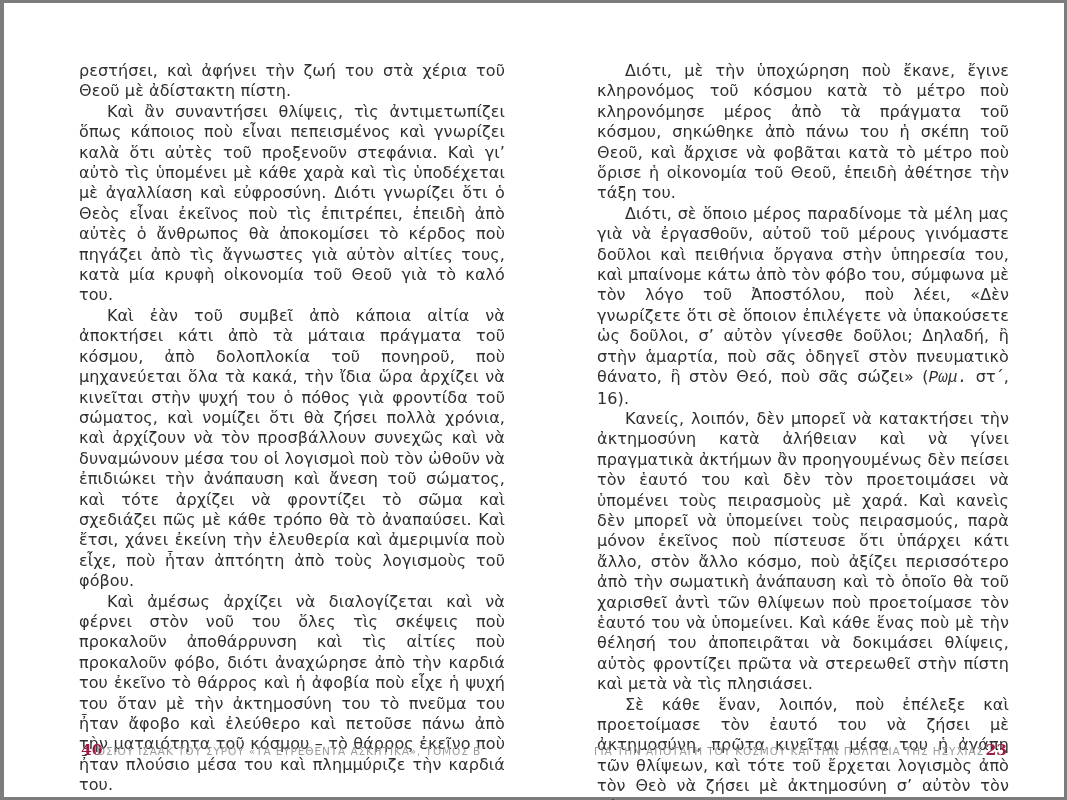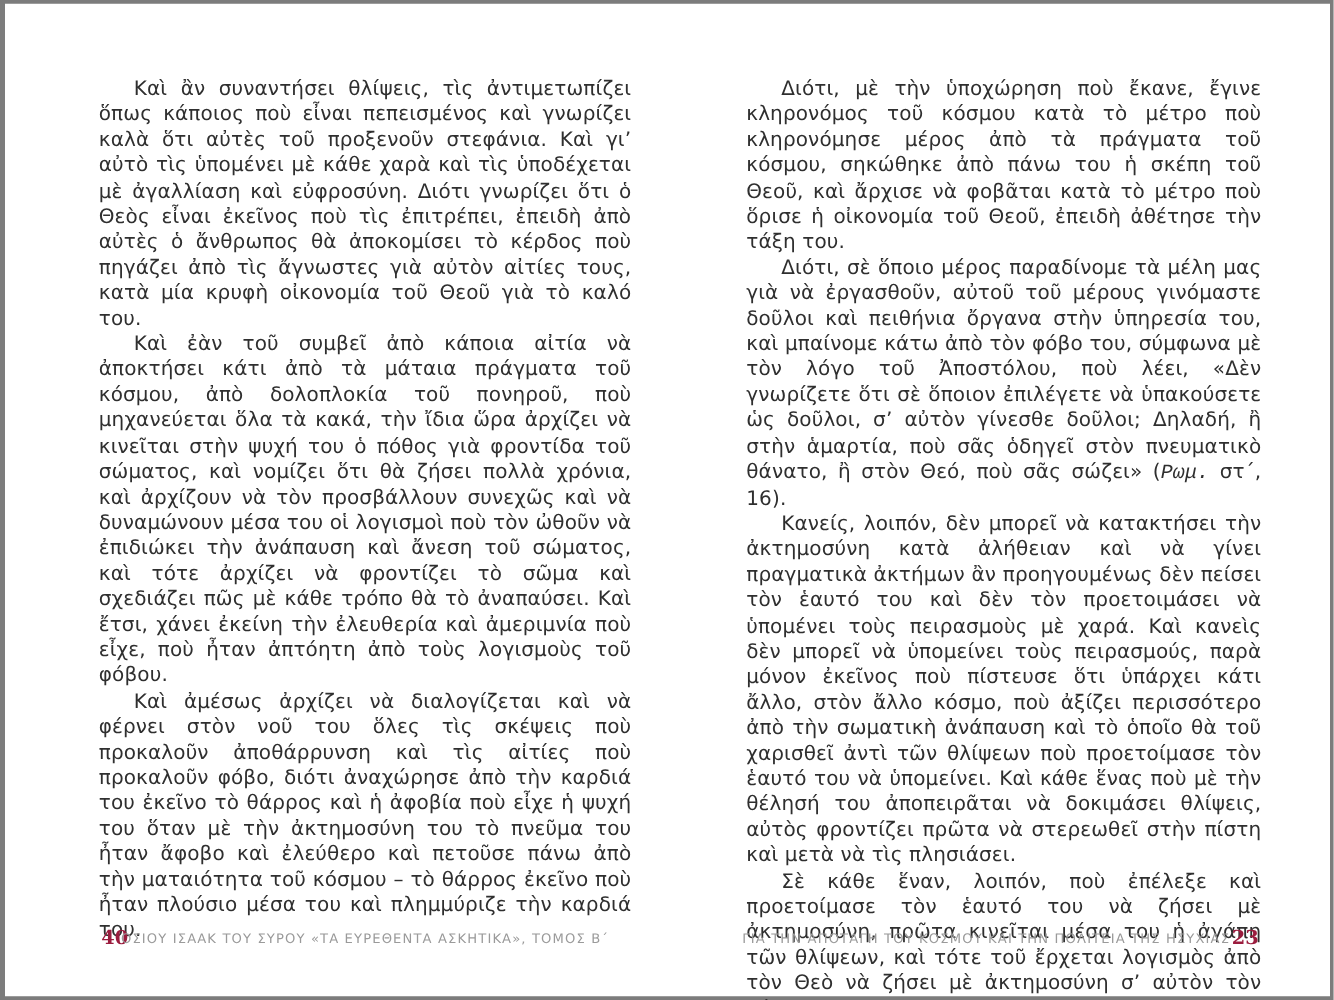--- a/index.html
+++ b/index.html
@@ -69,20 +69,21 @@
     white-space: nowrap;
   }
   .footer-right .running-title { left: -14px; }
 </style>
 </head>
 <body>
 
 <div class="spread">
 
   <div class="text-col col-left">
+      <p class="no-indent"><span>ρεστήσει, καὶ ἀφήνει τὴν ζωή του στὰ χέρια τοῦ Θεοῦ μὲ ἀδίστακτη πίστη.</span></p>
       <p><span>Καὶ ἂν συναντήσει θλίψεις, τὶς ἀντιμετωπίζει ὅπως κάποιος ποὺ εἶναι πεπεισμένος καὶ γνωρίζει καλὰ ὅτι αὐτὲς τοῦ προξενοῦν στεφάνια. Καὶ γι’ αὐτὸ τὶς ὑπομένει μὲ κάθε χαρὰ καὶ τὶς ὑποδέχεται μὲ ἀγαλλίαση καὶ εὐφροσύνη. Διότι γνωρίζει ὅτι ὁ Θεὸς εἶναι ἐκεῖνος ποὺ τὶς ἐπιτρέπει, ἐπειδὴ ἀπὸ αὐτὲς ὁ ἄνθρωπος θὰ ἀποκομίσει τὸ κέρδος ποὺ πηγάζει ἀπὸ τὶς ἄγνωστες γιὰ αὐτὸν αἰτίες τους, κατὰ μία κρυφὴ οἰκονομία τοῦ Θεοῦ γιὰ τὸ καλό του.</span></p>
       <p><span>Καὶ ἐὰν τοῦ συμβεῖ ἀπὸ κάποια αἰτία νὰ ἀποκτήσει κάτι ἀπὸ τὰ μάταια πράγματα τοῦ κόσμου, ἀπὸ δολοπλοκία τοῦ πονηροῦ, ποὺ μηχανεύεται ὅλα τὰ κακά, τὴν ἴδια ὥρα ἀρχίζει νὰ κινεῖται στὴν ψυχή του ὁ πόθος γιὰ φροντίδα τοῦ σώματος, καὶ νομίζει ὅτι θὰ ζήσει πολλὰ χρόνια, καὶ ἀρχίζουν νὰ τὸν προσβάλλουν συνεχῶς καὶ νὰ δυναμώνουν μέσα του οἱ λογισμοὶ ποὺ τὸν ὠθοῦν νὰ ἐπιδιώκει τὴν ἀνάπαυση καὶ ἄνεση τοῦ σώματος, καὶ τότε ἀρχίζει νὰ φροντίζει τὸ σῶμα καὶ σχεδιάζει πῶς μὲ κάθε τρόπο θὰ τὸ ἀναπαύσει. Καὶ ἔτσι, χάνει ἐκείνη τὴν ἐλευθερία καὶ ἀμεριμνία ποὺ εἶχε, ποὺ ἦταν ἀπτόητη ἀπὸ τοὺς λογισμοὺς τοῦ φόβου.</span></p>
       <p><span>Καὶ ἀμέσως ἀρχίζει νὰ διαλογίζεται καὶ νὰ φέρνει στὸν νοῦ του ὅλες τὶς σκέψεις ποὺ προκαλοῦν ἀποθάρρυνση καὶ τὶς αἰτίες ποὺ προκαλοῦν φόβο, διότι ἀναχώρησε ἀπὸ τὴν καρδιά του ἐκεῖνο τὸ θάρρος καὶ ἡ ἀφοβία ποὺ εἶχε ἡ ψυχή του ὅταν μὲ τὴν ἀκτημοσύνη του τὸ πνεῦμα του ἦταν ἄφοβο καὶ ἐλεύθερο καὶ πετοῦσε πάνω ἀπὸ τὴν ματαιότητα τοῦ κόσμου – τὸ θάρρος ἐκεῖνο ποὺ ἦταν πλούσιο μέσα του καὶ πλημμύριζε τὴν καρδιά του.</span></p>
     </div>
 
   <div class="text-col col-right">
       <p><span>Διότι, μὲ τὴν ὑποχώρηση ποὺ ἔκανε, ἔγινε κληρονόμος τοῦ κόσμου κατὰ τὸ μέτρο ποὺ κληρονόμησε μέρος ἀπὸ τὰ πράγματα τοῦ κόσμου, σηκώθηκε ἀπὸ πάνω του ἡ σκέπη τοῦ Θεοῦ, καὶ ἄρχισε νὰ φοβᾶται κατὰ τὸ μέτρο ποὺ ὅρισε ἡ οἰκονομία τοῦ Θεοῦ, ἐπειδὴ ἀθέτησε τὴν τάξη του.</span></p>
       <p><span>Διότι, σὲ ὅποιο μέρος παραδίνομε τὰ μέλη μας γιὰ νὰ ἐργασθοῦν, αὐτοῦ τοῦ μέρους γινόμαστε δοῦλοι καὶ πειθήνια ὄργανα στὴν ὑπηρεσία του, καὶ μπαίνομε κάτω ἀπὸ τὸν φόβο του, σύμφωνα μὲ τὸν λόγο τοῦ Ἀποστόλου, ποὺ λέει, «Δὲν γνωρίζετε ὅτι σὲ ὅποιον ἐπιλέγετε νὰ ὑπακούσετε ὡς δοῦλοι, σ’ αὐτὸν γίνεσθε δοῦλοι; Δηλαδή, ἢ στὴν ἁμαρτία, ποὺ σᾶς ὁδηγεῖ στὸν πνευματικὸ θάνατο, ἢ στὸν Θεό, ποὺ σᾶς σώζει» (</span><span class="seg-italic">Ρωμ.</span><span> στ΄, 16).</span></p>
       <p><span>Κανείς, λοιπόν, δὲν μπορεῖ νὰ κατακτήσει τὴν ἀκτημοσύνη κατὰ ἀλήθειαν καὶ νὰ γίνει πραγματικὰ ἀκτήμων ἂν προηγουμένως δὲν πείσει τὸν ἑαυτό του καὶ δὲν τὸν προετοιμάσει νὰ ὑπομένει τοὺς πειρασμοὺς μὲ χαρά. Καὶ κανεὶς δὲν μπορεῖ νὰ ὑπομείνει τοὺς πειρασμούς, παρὰ μόνον ἐκεῖνος ποὺ πίστευσε ὅτι ὑπάρχει κάτι ἄλλο, στὸν ἄλλο κόσμο, ποὺ ἀξίζει περισσότερο ἀπὸ τὴν σωματικὴ ἀνάπαυση καὶ τὸ ὁποῖο θὰ τοῦ χαρισθεῖ ἀντὶ τῶν θλίψεων ποὺ προετοίμασε τὸν ἑαυτό του νὰ ὑπομείνει. Καὶ κάθε ἕνας ποὺ μὲ τὴν θέλησή του ἀποπειρᾶται νὰ δοκιμάσει θλίψεις, αὐτὸς φροντίζει πρῶτα νὰ στερεωθεῖ στὴν πίστη καὶ μετὰ νὰ τὶς πλησιάσει.</span></p>
       <p><span>Σὲ κάθε ἕναν, λοιπόν, ποὺ ἐπέλεξε καὶ προετοίμασε τὸν ἑαυτό του νὰ ζήσει μὲ ἀκτημοσύνη, πρῶτα κινεῖται μέσα του ἡ ἀγάπη τῶν θλίψεων, καὶ τότε τοῦ ἔρχεται λογισμὸς ἀπὸ τὸν Θεὸ νὰ ζήσει μὲ ἀκτημοσύνη σ’ αὐτὸν τὸν κόσμο.</span></p>

